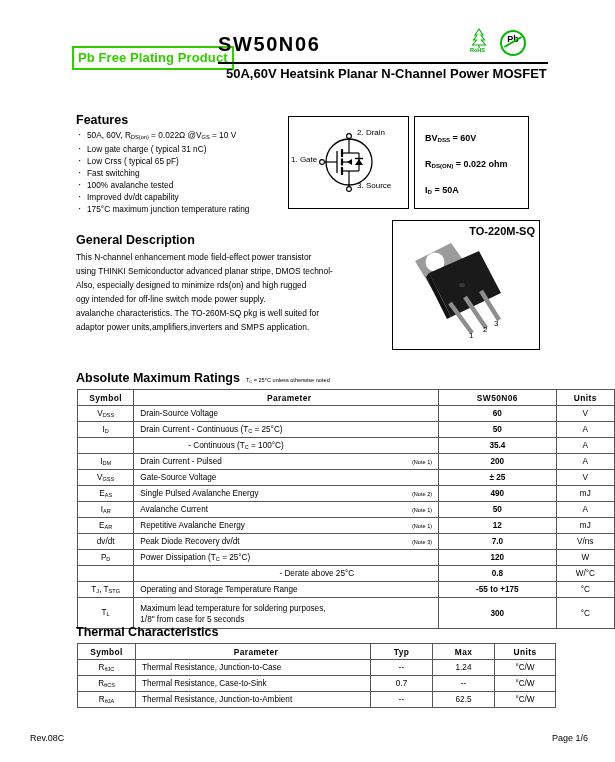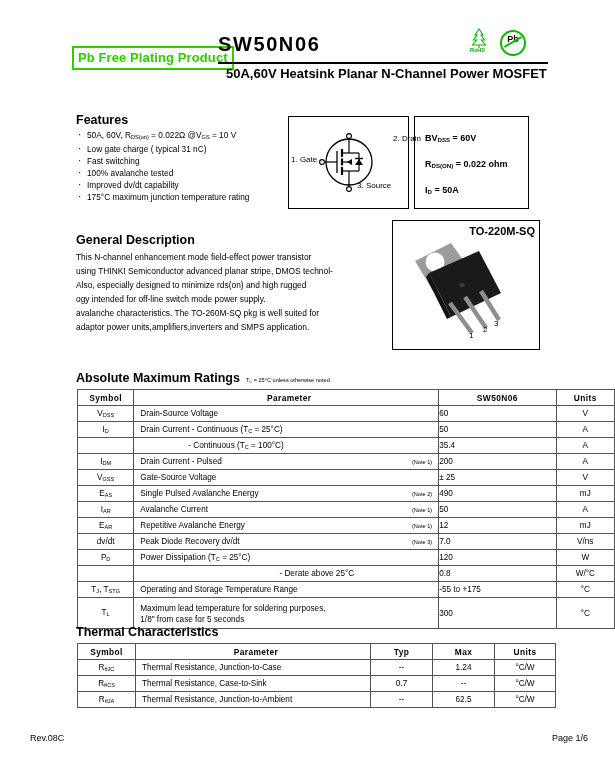--- a/index.html
+++ b/index.html
@@ -78,21 +78,21 @@
   .tbl-note{font-size:5.6px;font-weight:normal;margin-left:6px;}
   table.dt{
     position:absolute;border-collapse:collapse;font-size:8.2px;table-layout:fixed;
   }
   table.dt td,table.dt th{
     border:1px solid #555;padding:0;height:15px;vertical-align:middle;
   }
   table.dt th{font-weight:bold;text-align:center;font-size:8.4px;letter-spacing:.4px;}
   .c-sym{width:57px;text-align:center;}
   .c-par{width:228px;text-align:left;padding-left:6px !important;position:relative;}
-  .c-val{width:122px;text-align:left;}
+  .c-val{width:122px;text-align:center;font-weight:bold;}
   .c-unit{width:60px;text-align:center;}
   .t-sym{width:57px;text-align:center;}
   .t-par{width:228px;text-align:left;padding-left:6px !important;}
   .t-typ{width:61px;text-align:center;}
   .t-max{width:61px;text-align:center;}
   .t-unit{width:60px;text-align:center;}
   .note{position:absolute;right:6px;top:50%;transform:translateY(-50%);font-size:5.6px;}
   .ind{padding-left:54px !important;}
   .twoline{height:28px !important;line-height:11.5px;padding-top:2px !important;}
 
@@ -121,20 +121,21 @@
   <div class="pbmark">
     <span>Pb</span>
     <div class="slash"></div>
   </div>
 
   <h2 class="sec features-h">Features</h2>
   <div class="features">
     <ul>
       <li>50A, 60V, R<sub>DS(on)</sub> = 0.022Ω @V<sub>GS</sub> = 10 V</li>
       <li>Low gate charge ( typical 31 nC)</li>
+      <li>Low Crss ( typical  65 pF)</li>
       <li>Fast switching</li>
       <li>100% avalanche tested</li>
       <li>Improved dv/dt capability</li>
       <li>175°C maximum junction temperature rating</li>
     </ul>
   </div>
 
   <div class="sym-box">
     <svg width="117" height="89" viewBox="0 0 117 89">
       <circle cx="60" cy="45" r="23" fill="none" stroke="#000" stroke-width="1.3"></circle>
@@ -158,21 +159,21 @@
       <line x1="36" y1="45" x2="48" y2="45" stroke="#000" stroke-width="1.2"></line>
       <circle cx="33" cy="45" r="2.4" fill="none" stroke="#000" stroke-width="1.1"></circle>
 
       <line x1="60" y1="22" x2="60" y2="36" stroke="#000" stroke-width="1.2"></line>
       <circle cx="60" cy="19" r="2.4" fill="none" stroke="#000" stroke-width="1.1"></circle>
 
       <line x1="60" y1="54" x2="60" y2="69" stroke="#000" stroke-width="1.2"></line>
       <circle cx="60" cy="72" r="2.4" fill="none" stroke="#000" stroke-width="1.1"></circle>
     </svg>
     <div class="pin-lbl" style="left:2px;top:38px;">1. Gate</div>
-    <div class="pin-lbl" style="left:68px;top:17px;margin-left:36px;">2. Drain</div>
+    <div class="pin-lbl" style="left:68px;top:11px;">2. Drain</div>
     <div class="pin-lbl" style="left:68px;top:64px;">3. Source</div>
   </div>
 
   <div class="spec-box">
     <div>BV<sub>DSS</sub> = 60V</div>
     <div>R<sub>DS(ON)</sub> = 0.022 ohm</div>
     <div>I<sub>D</sub> = 50A</div>
   </div>
 
   <h2 class="sec gd-h">General Description</h2>

